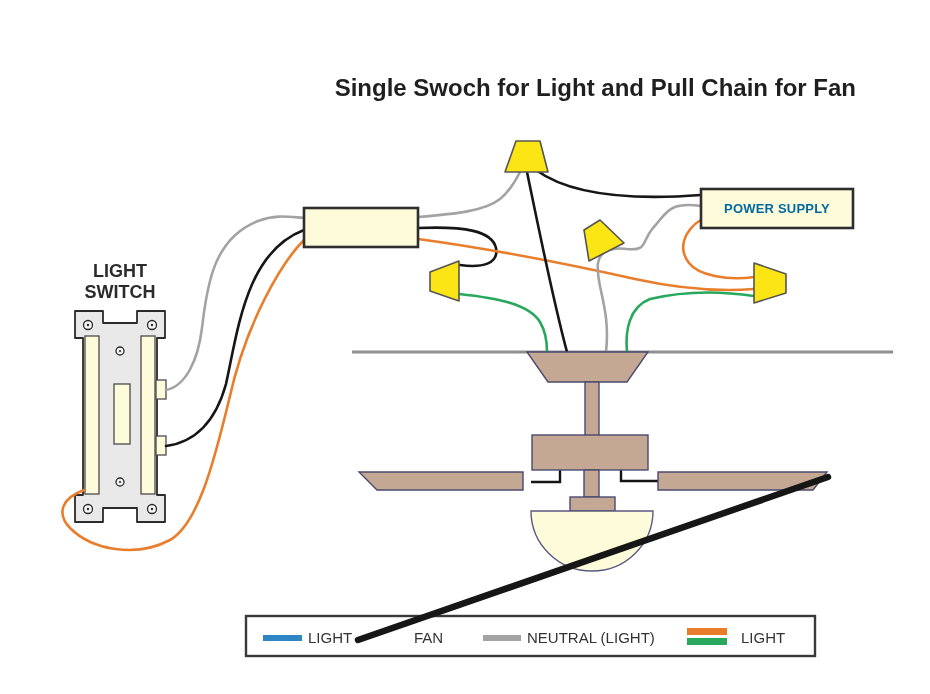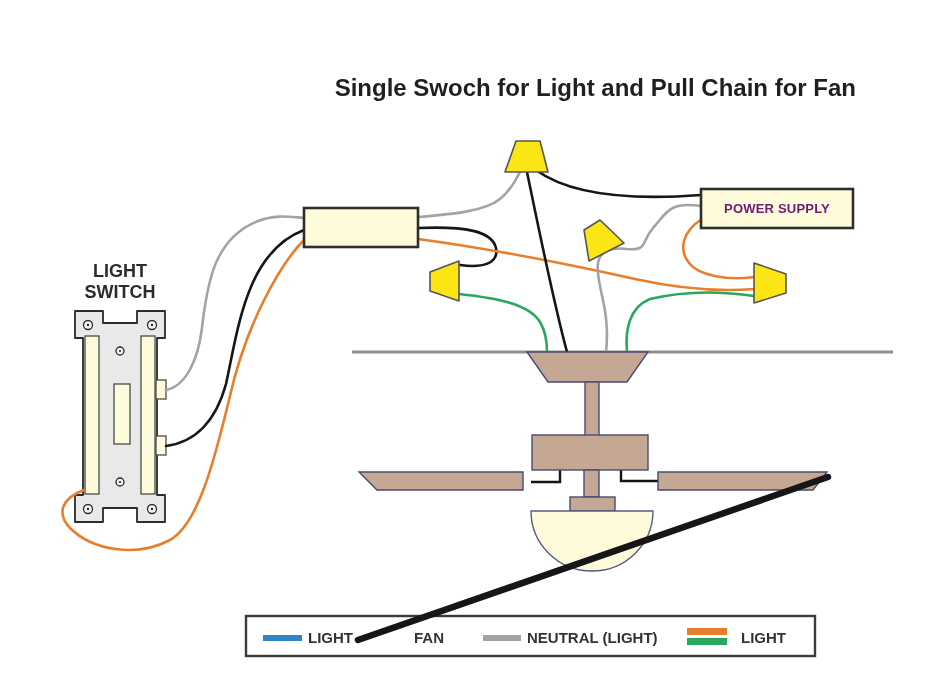--- a/index.html
+++ b/index.html
@@ -13,25 +13,25 @@
     position:absolute;left:0;top:52px;width:856px;text-align:right;
     font-size:24px;font-weight:bold;color:#1f1f1f;letter-spacing:0px;margin-top:22px;
   }
   .lbl-switch{
     position:absolute;left:64px;top:261px;width:112px;text-align:center;
     font-size:18px;font-weight:bold;color:#2b2b2b;
   }
   .lbl-ps{
     position:absolute;left:701px;top:189px;width:152px;height:39px;
     display:flex;align-items:center;justify-content:center;
-    font-size:13px;font-weight:bold;color:#701a75;letter-spacing:0.2px;
+    font-size:13px;font-weight:bold;color:#0369a1;letter-spacing:0.2px;
   }
   .legend-label{
     position:absolute;top:629px;height:18px;line-height:18px;
-    font-size:15px;color:#333;white-space:nowrap;font-weight:bold;
+    font-size:15px;color:#333;white-space:nowrap;
   }
   .ll-light{left:308px;} .ll-fan{left:414px;text-align:center;} .ll-neutral{left:527px;} .ll-ground{left:741px;}
   
   .w{fill:none;stroke-width:2.6;stroke-linecap:round;}
   .w.gray{stroke:var(--c-wire_gray,#A3A3A3);}
   .w.black{stroke:var(--c-wire_black,#161616);}
   .w.orange{stroke:var(--c-wire_orange,#E87E2C);}
   .w.green{stroke:var(--c-wire_green,#27A85C);}
   .ceil{stroke:var(--c-ceiling_gray,#8F8F8F);stroke-width:3;fill:none;}
   .cream{fill:var(--c-box_fill,#FDFBD9);stroke:#2e2e2e;stroke-width:2.6;}

